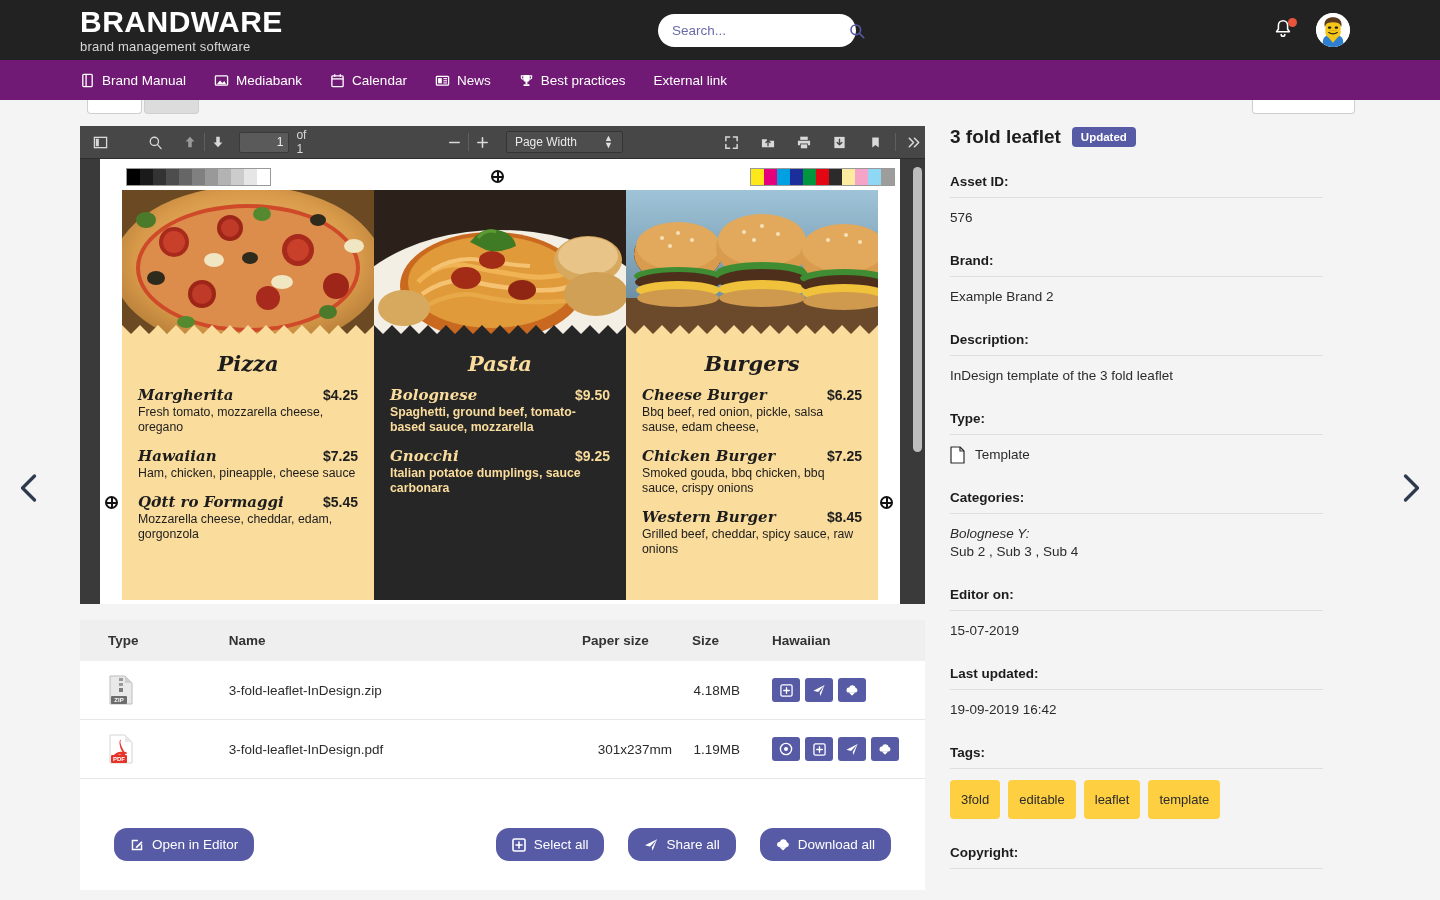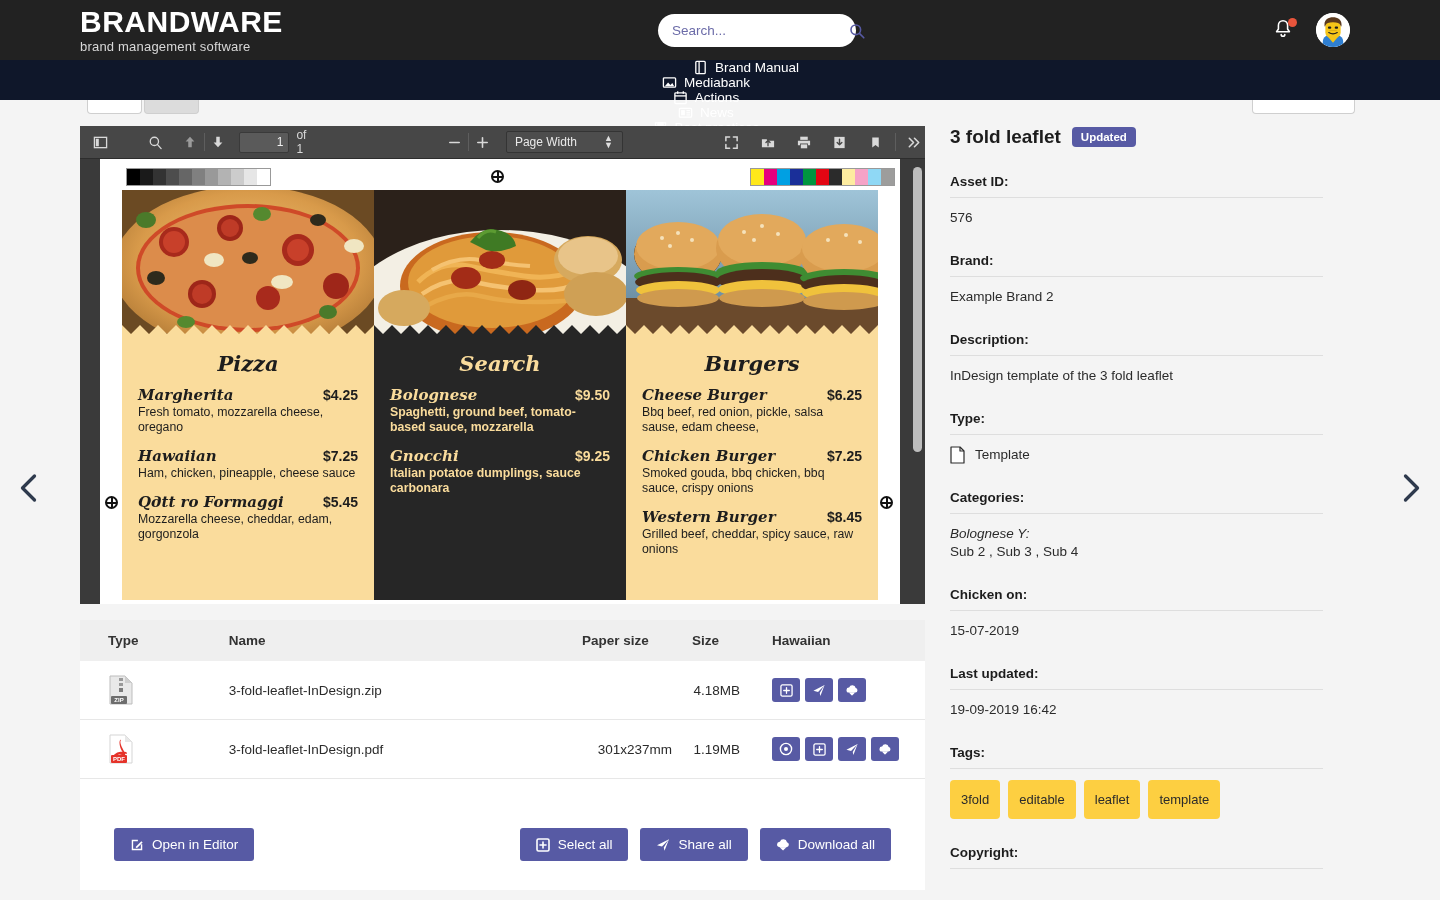--- a/index.html
+++ b/index.html
@@ -51,22 +51,22 @@
   }
   .avatar {
     width: 34px; height: 34px; border-radius: 50%;
     background: #ffffff; overflow: hidden; cursor: pointer;
     display: block;
   }
 
   
   .navbar {
     position: absolute; top: 60px; left: 0; width: 1440px; height: 40px;
-    background: #0f172a;
-    display: flex; align-items: center; flex-direction: column;
+    background: #701a75;
+    display: flex; align-items: center;
   }
   .nav-item {
     display: flex; align-items: center; gap: 7px;
     color: #ffffff; font-size: 13.5px; cursor: pointer;
     margin-right: 28px; white-space: nowrap;
   }
   .nav-item:first-child { margin-left: 80px; }
   .nav-ico { width: 15px; height: 15px; display: block; flex: none; }
 
   
@@ -208,26 +208,26 @@
     width: 28px; height: 24px; background: #575aa4; border-radius: 3px;
     display: flex; align-items: center; justify-content: center;
     cursor: pointer; color: #ffffff;
   }
   .card-actions {
     position: absolute; left: 0; top: 208px; width: 100%;
     padding: 0 34px; display: flex; justify-content: space-between;
     align-items: center;
   }
   .btn {
-    background: #575aa4; color: #ffffff; border: none; border-radius: 3px;
+    background: #575aa4; color: #ffffff; border: none; border-radius: 13px;
     height: 33px; padding: 0 16px; font-size: 13.5px; cursor: pointer;
     display: flex; align-items: center; gap: 8px;
     font-family: "Liberation Sans", sans-serif;
   }
-  .btn-group { display: flex; gap: 12px; }
+  .btn-group { display: flex; gap: 24px; }
   .btn-ico { width: 14px; height: 14px; display: block; }
 
   
   .detail {
     position: absolute; left: 950px; top: 126px;
     width: 420px; height: 774px; overflow: hidden;
   }
   .detail-title-row { display: flex; align-items: center; gap: 11px; }
   .detail-title { font-size: 19px; font-weight: bold; color: #1c1c1c; }
   .badge {
@@ -306,21 +306,21 @@
     </svg>
     <span>Mediabank</span>
   </div>
   <div class="nav-item">
     <svg class="nav-ico" viewBox="0 0 16 16">
       <rect x="2" y="3" width="12" height="11.5" rx="1" fill="none" stroke="#fff" stroke-width="1.4"></rect>
       <line x1="2" y1="6.3" x2="14" y2="6.3" stroke="#fff" stroke-width="1.4"></line>
       <line x1="5" y1="1.3" x2="5" y2="4" stroke="#fff" stroke-width="1.4"></line>
       <line x1="11" y1="1.3" x2="11" y2="4" stroke="#fff" stroke-width="1.4"></line>
     </svg>
-    <span>Actions</span>
+    <span>Calendar</span>
   </div>
   <div class="nav-item">
     <svg class="nav-ico" viewBox="0 0 16 16">
       <rect x="1.5" y="3.5" width="13" height="9.5" rx="1" fill="none" stroke="#fff" stroke-width="1.4"></rect>
       <rect x="3.3" y="5.5" width="4" height="5.5" fill="#fff"></rect>
       <line x1="9" y1="6" x2="12.8" y2="6" stroke="#fff" stroke-width="1.2"></line>
       <line x1="9" y1="8.3" x2="12.8" y2="8.3" stroke="#fff" stroke-width="1.2"></line>
       <line x1="9" y1="10.6" x2="12.8" y2="10.6" stroke="#fff" stroke-width="1.2"></line>
     </svg>
     <span>News</span>
@@ -558,21 +558,21 @@
               <path d="M104 48q8-10 18-6" stroke="#5c9b32" stroke-width="3" fill="none"></path>
               <ellipse cx="214" cy="70" rx="34" ry="24" fill="#d6a95e"></ellipse>
               <ellipse cx="214" cy="66" rx="30" ry="19" fill="#e8c489"></ellipse>
               <ellipse cx="222" cy="104" rx="32" ry="22" fill="#cfa055"></ellipse>
               <ellipse cx="30" cy="118" rx="26" ry="18" fill="#d6a95e"></ellipse>
             </svg>
             <svg class="zigzag" viewBox="0 0 252 12" preserveAspectRatio="none">
               <path d="M0 12 L0 2 L9 11 L18 2 L27 11 L36 2 L45 11 L54 2 L63 11 L72 2 L81 11 L90 2 L99 11 L108 2 L117 11 L126 2 L135 11 L144 2 L153 11 L162 2 L171 11 L180 2 L189 11 L198 2 L207 11 L216 2 L225 11 L234 2 L243 11 L252 2 L252 12 Z" fill="#262626"></path>
             </svg>
           </div>
-          <div class="panel-head">Search</div>
+          <div class="panel-head">Pasta</div>
           <div class="items">
             <div class="item">
               <div class="item-row">
                 <span class="item-name">Bolognese</span>
                 <span class="item-price">$9.50</span>
               </div>
               <div class="item-desc">Spaghetti, ground beef, tomato-based sauce, mozzarella</div>
             </div>
             <div class="item">
               <div class="item-row">
@@ -831,21 +831,21 @@
 
   <div class="field">
     <div class="field-label">Categories:</div>
     <div class="field-value">
       <div class="cat-group">Bolognese Y:</div>
       <div>Sub 2 , Sub 3 , Sub 4</div>
     </div>
   </div>
 
   <div class="field">
-    <div class="field-label">Chicken on:</div>
+    <div class="field-label">Editor on:</div>
     <div class="field-value">15-07-2019</div>
   </div>
 
   <div class="field">
     <div class="field-label">Last updated:</div>
     <div class="field-value">19-09-2019 16:42</div>
   </div>
 
   <div class="field">
     <div class="field-label">Tags:</div>

